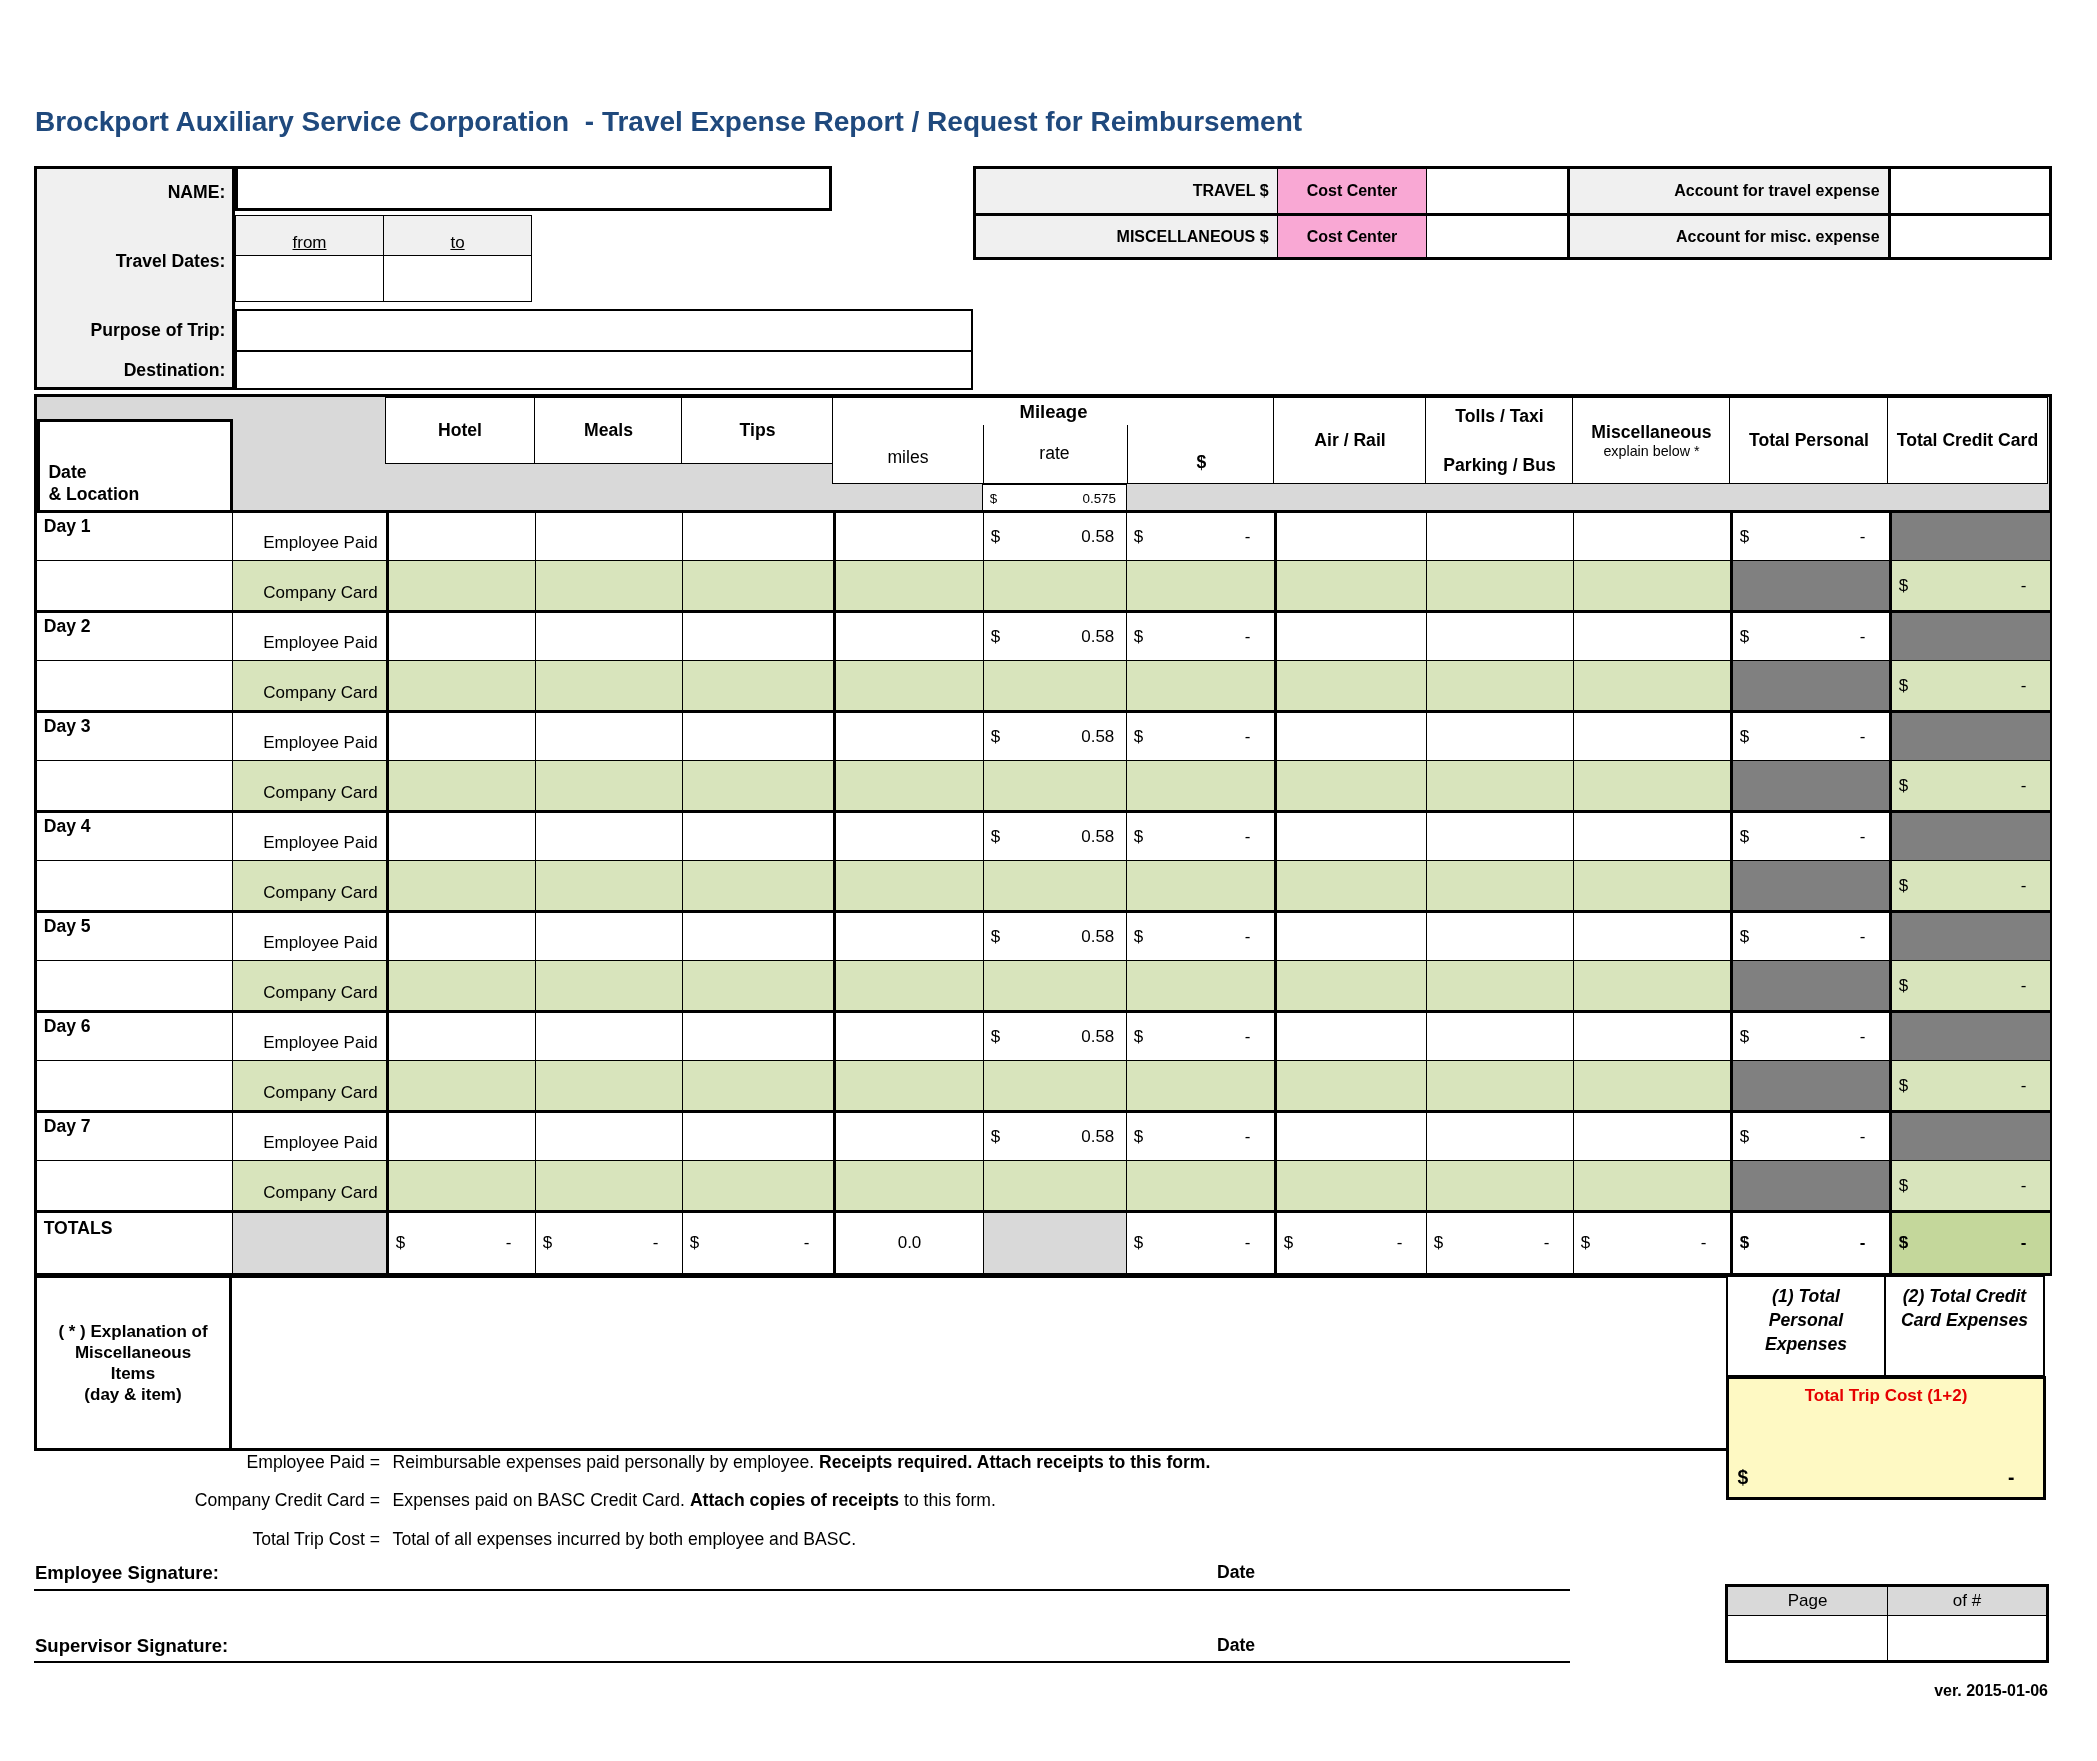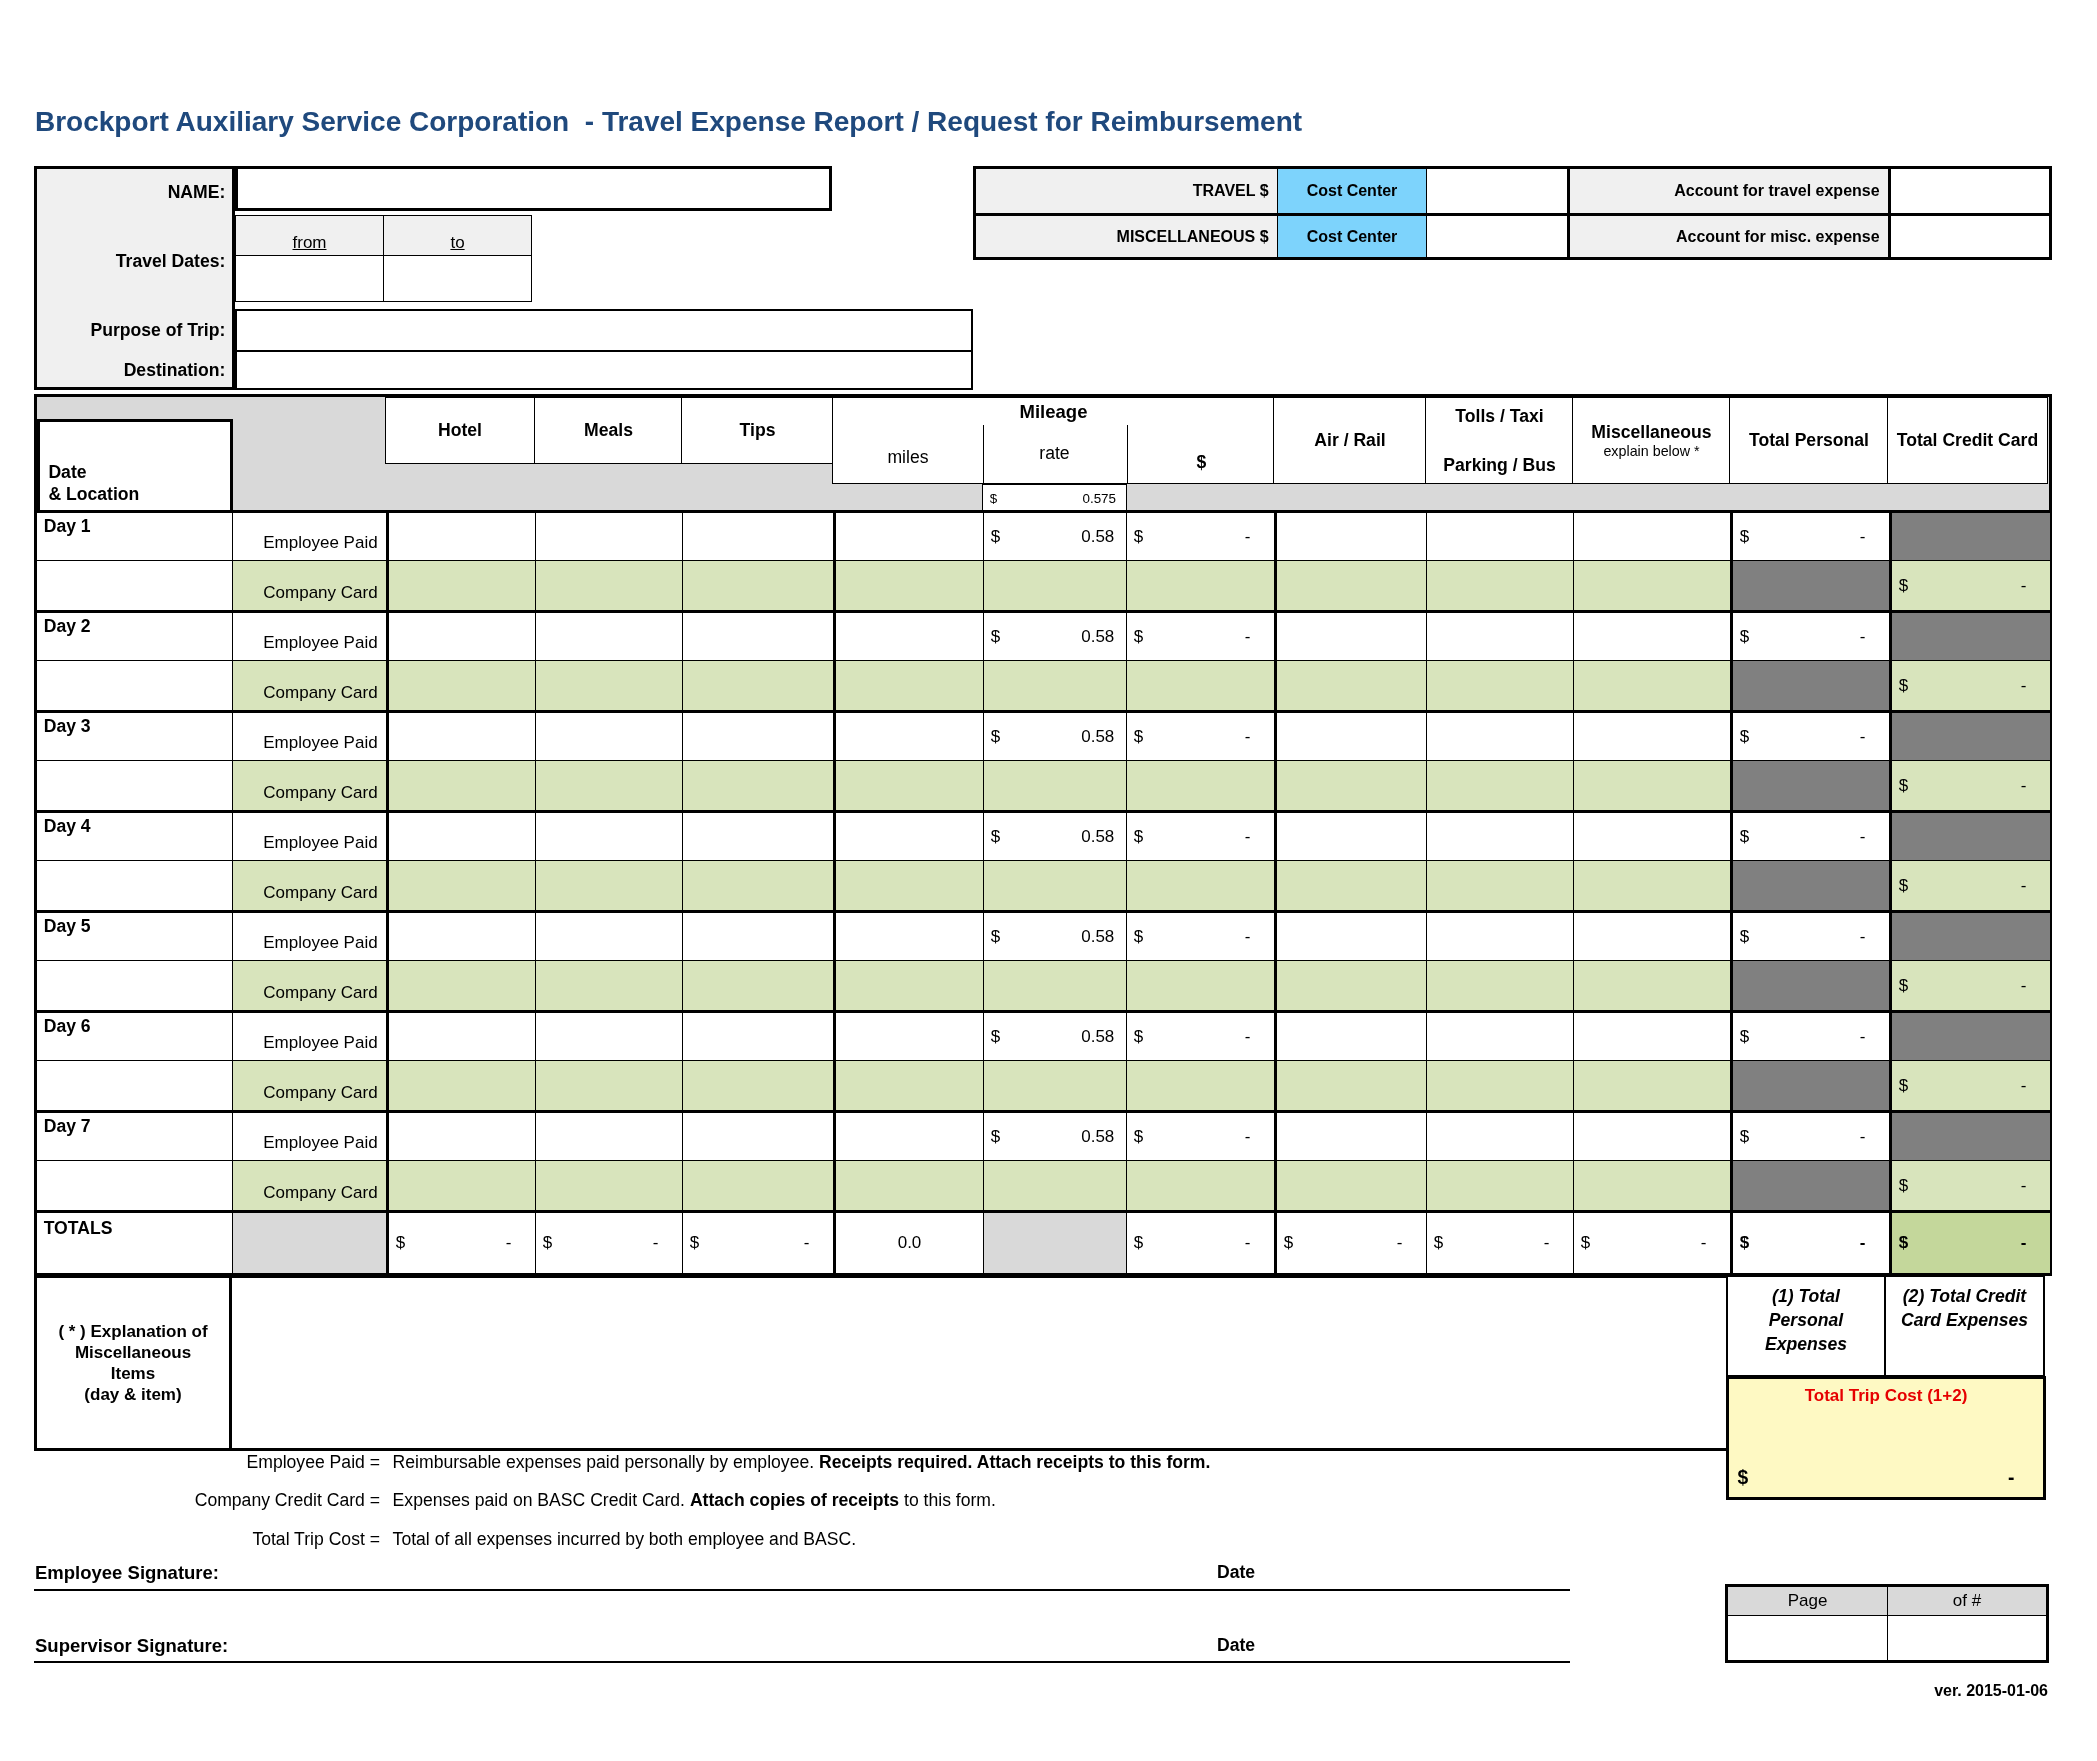--- a/index.html
+++ b/index.html
@@ -27,21 +27,21 @@
   .acct { position: absolute; left: 973px; top: 166px; display: grid;
           grid-template-columns: 301px 149px 141px 321px 161px;
           border: 3.4px solid #000; background: #fff; }
   .acct > div { height: 44px; border-left: 1.7px solid #000; border-top: 1.7px solid #000;
                 display: flex; align-items: center; font-size: 16px; font-weight: bold; }
   .acct > div.c1 { border-left: 0; }
   .acct > div.r1 { border-top: 0; }
   .acct > div.r2 { border-top-width: 3.4px; }
   .acct > div.blk4 { border-left-width: 3.4px; }
   .acct .glabel { background: #F0F0F0; justify-content: flex-end; padding-right: 8.4px; }
-  .acct .gcenter { background: #7dd3fc; justify-content: center; }
+  .acct .gcenter { background: #f9a8d4; justify-content: center; }
   .acct .input { background: #fff; }
 
   
   .thead { position: absolute; left: 34px; top: 394px; width: 2018px; height: 116px;
            background: #D9D9D9; border: 3.4px solid #000; border-bottom: 0; }
   .hcell { position: absolute; background: #fff; border: 1.7px solid #000;
            display: flex; align-items: center; justify-content: center; text-align: center;
            font-weight: bold; font-size: 17.6px; line-height: 21px; flex-direction: column; }
   .hsub { font-weight: normal; font-size: 14.3px; line-height: 17px; }
   .mileage-group { position: absolute; left: 795px; top: 0; width: 443px; height: 87px;

